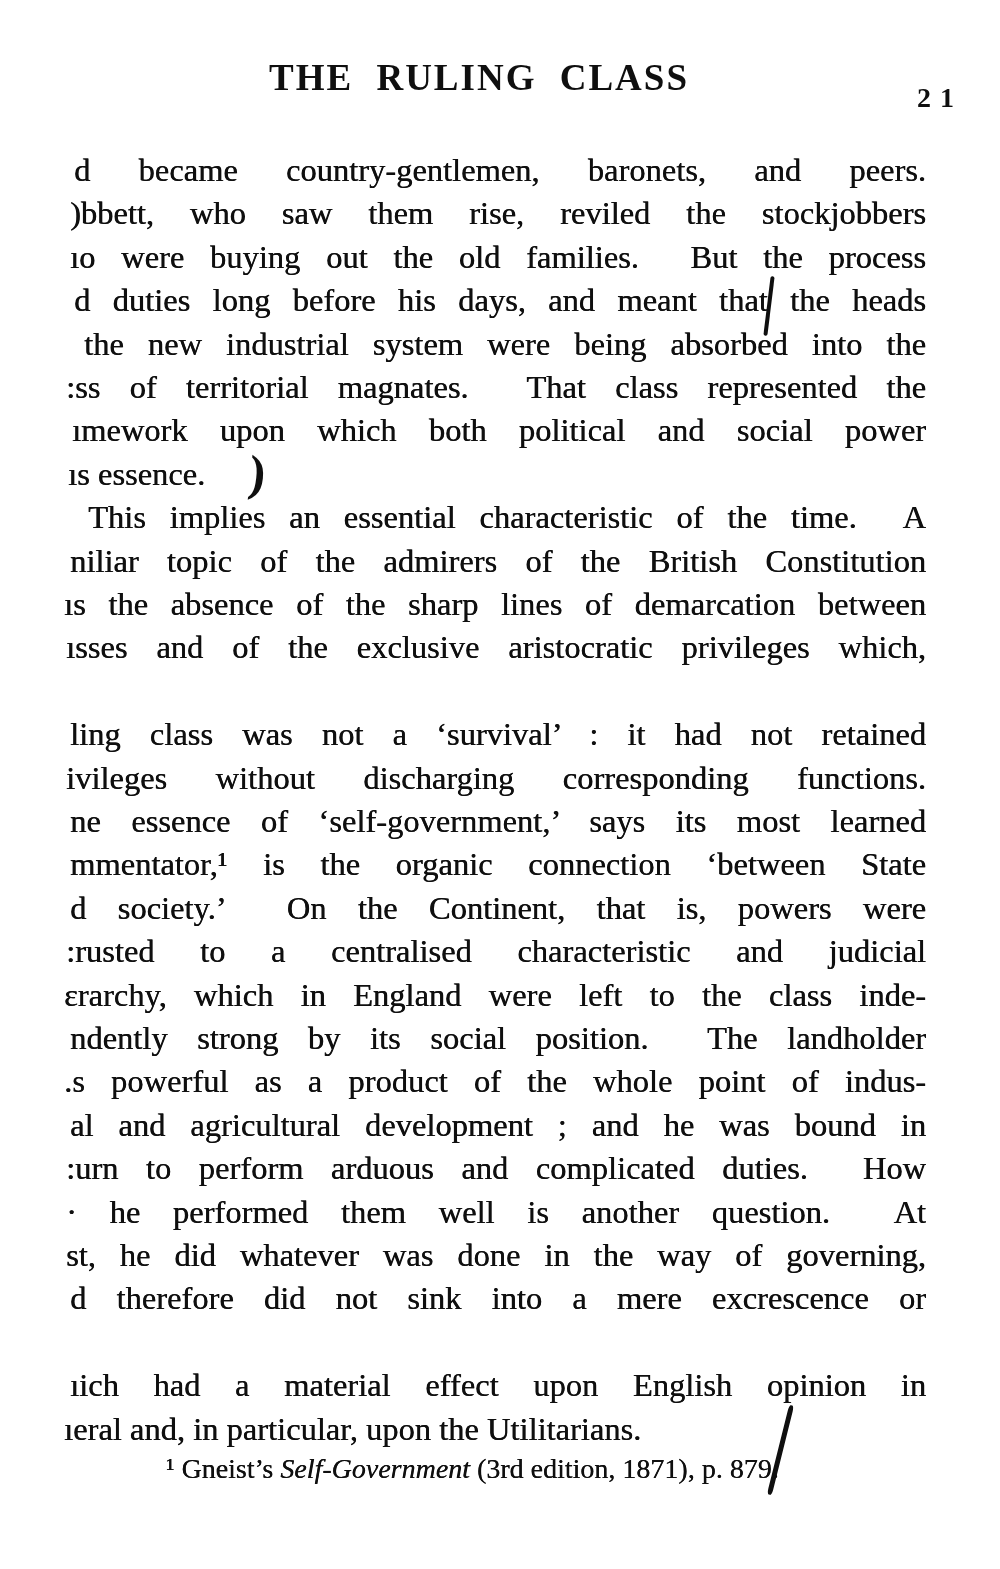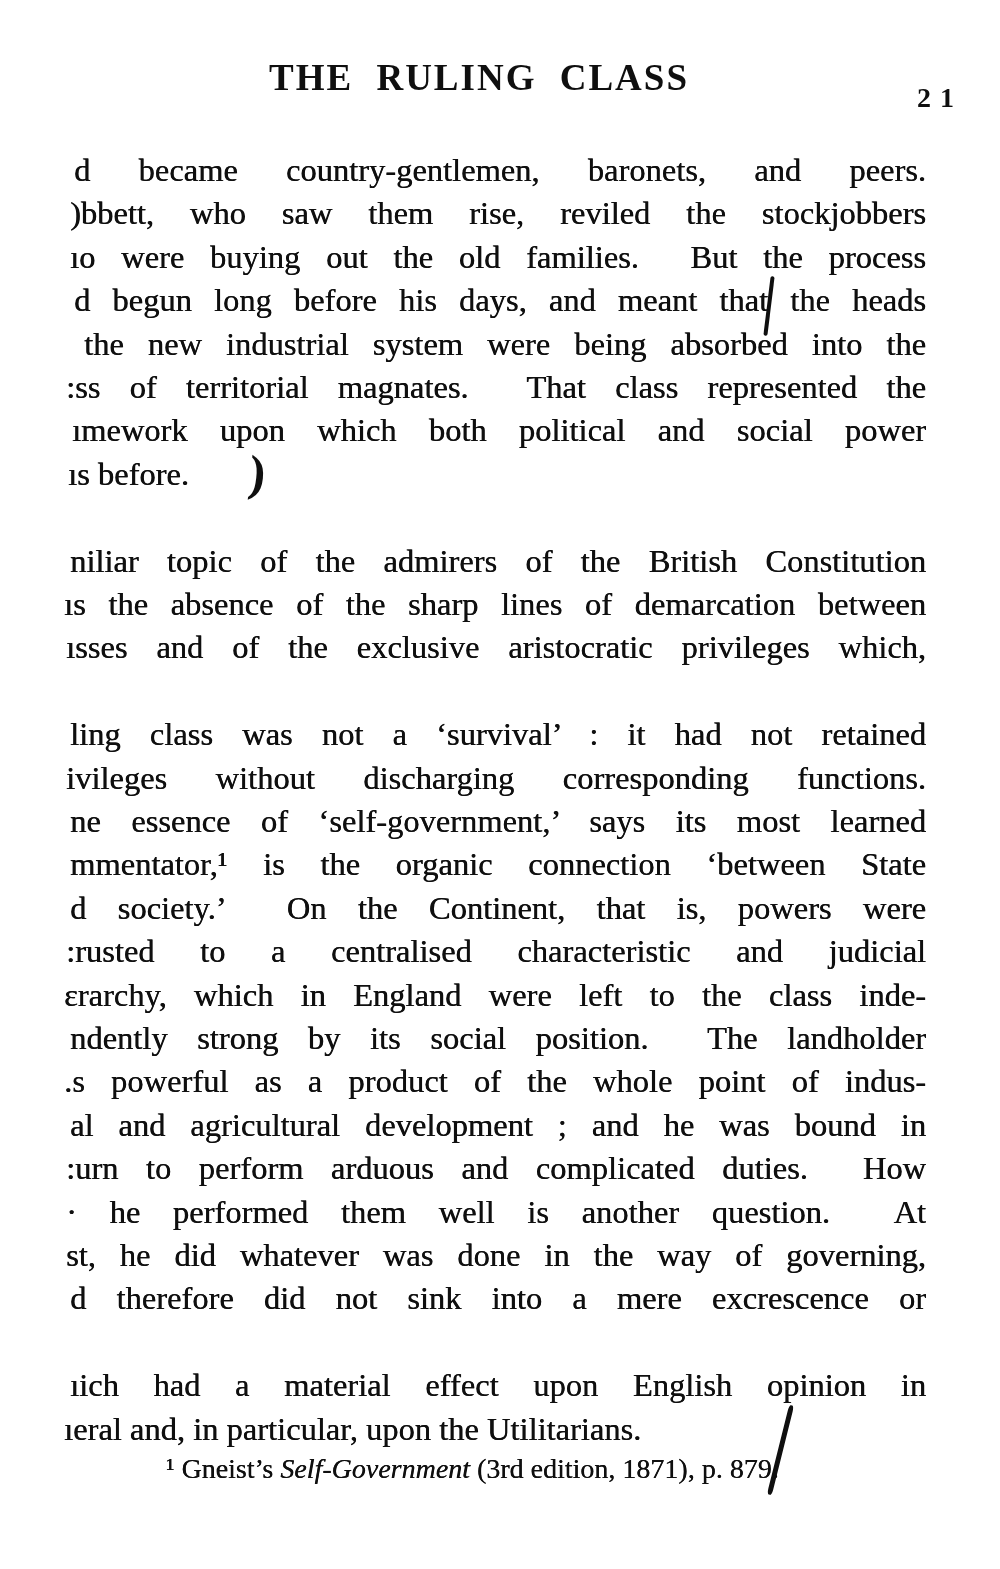--- a/index.html
+++ b/index.html
@@ -87,25 +87,26 @@
 <body>
 
 <div class="page">
 
   <div class="running-title">THE RULING CLASS</div>
   <div class="page-number">21</div>
 
   <div class="line j" style="top:150px;left:74px;width:852px">d  became  country-gentlemen,  baronets,  and  peers.</div>
   <div class="line j" style="top:193px;left:70px;width:856px">)bbett,  who  saw  them  rise,  reviled  the  stockjobbers</div>
   <div class="line j" style="top:237px;left:70px;width:856px">ıo were buying out the old families.  But the process</div>
-  <div class="line j" style="top:280px;left:74px;width:852px">d begun long before his days, and meant that the heads</div>
+  <div class="line j" style="top:280px;left:74px;width:852px">d duties long before his days, and meant that the heads</div>
   <div class="line j" style="top:324px;left:84px;width:842px">the new industrial system were being absorbed into the</div>
   <div class="line j" style="top:367px;left:66px;width:860px">:ss of territorial magnates.  That class represented the</div>
   <div class="line j" style="top:410px;left:72px;width:854px">ımework upon which both political and social power</div>
-  <div class="line" style="top:454px;left:68px;width:860px">ıs before.</div>
+  <div class="line" style="top:454px;left:68px;width:860px">ıs essence.</div>
+  <div class="line j" style="top:497px;left:88px;width:838px">This implies an essential characteristic of the time.  A</div>
   <div class="line j" style="top:541px;left:70px;width:856px">niliar topic of the admirers of the British Constitution</div>
   <div class="line j" style="top:584px;left:64px;width:862px">ıs the absence of the sharp lines of demarcation between</div>
   <div class="line j" style="top:627px;left:66px;width:860px">ısses and of the exclusive aristocratic privileges which,</div>
   <div class="line j" style="top:758px;left:66px;width:860px">ivileges without discharging corresponding functions.</div>
   <div class="line j" style="top:714px;left:70px;width:856px">ling class was not a ‘survival’ : it had not retained</div>
   <div class="line j" style="top:801px;left:70px;width:856px">ne essence of ‘self-government,’ says its most learned</div>
   <div class="line j" style="top:888px;left:70px;width:856px">d society.’  On the Continent, that is, powers were</div>
   <div class="line j" style="top:844px;left:70px;width:856px">mmentator,¹ is the organic connection ‘between State</div>
   <div class="line j" style="top:931px;left:66px;width:860px">:rusted to a centralised characteristic and judicial</div>
   <div class="line j" style="top:975px;left:64px;width:862px">εrarchy, which in England were left to the class inde-</div>

